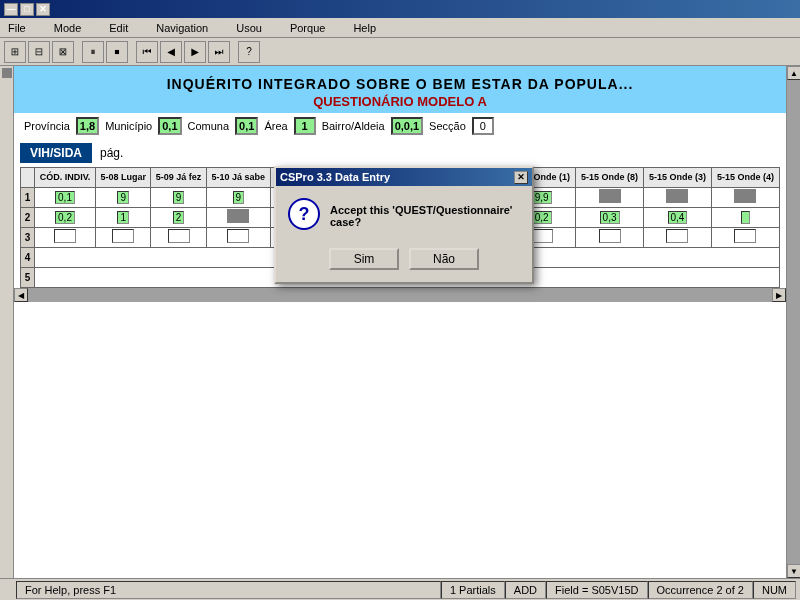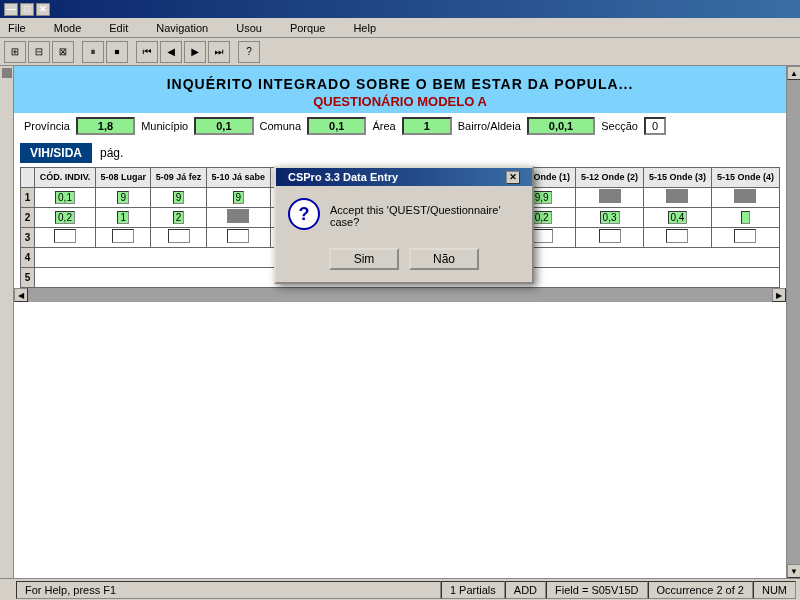--- a/index.html
+++ b/index.html
@@ -107,21 +107,21 @@
     }
     .field-label { color: black; white-space: nowrap; }
     .field-box {
       border: 2px inset #888;
       background: #90EE90;
       min-width: 22px;
       height: 18px;
       display: flex; align-items: center; justify-content: center;
       font-size: 11px;
       font-weight: bold;
-      padding: 0 20px;
+      padding: 0 2px;
     }
     .field-box-white {
       border: 2px inset #888;
       background: white;
       min-width: 22px;
       height: 18px;
       display: flex; align-items: center; justify-content: center;
       font-size: 11px;
       padding: 0 2px;
     }
@@ -232,21 +232,21 @@
       width: 260px;
       box-shadow: 3px 3px 8px rgba(0,0,0,0.5);
     }
     .dialog-title-bar {
       background: linear-gradient(to right, #0a246a, #3a6ea5);
       color: white;
       height: 18px;
       display: flex;
       align-items: center;
       justify-content: space-between;
-      padding: 0 12px;
+      padding: 0 4px;
       font-size: 11px;
       font-weight: bold;
     }
     .dialog-close-btn {
       width: 14px; height: 13px;
       background: #d4d0c8;
       border: 1px outset #888;
       font-size: 9px;
       display: flex; align-items: center; justify-content: center;
       cursor: pointer;
@@ -266,20 +266,21 @@
       color: #0000aa;
       font-size: 18px;
       font-weight: bold;
       display: flex; align-items: center; justify-content: center;
       flex-shrink: 0;
     }
     .dialog-message {
       font-size: 11px;
       padding-top: 6px;
       color: black;
+      font-weight: bold;
     }
     .dialog-buttons {
       display: flex;
       justify-content: center;
       gap: 10px;
       padding: 6px 12px 12px;
     }
     .dialog-btn {
       width: 70px; height: 22px;
       background: #d4d0c8;
@@ -384,21 +385,21 @@
             <th></th>
             <th>CÓD. INDIV.</th>
             <th>5-08 Lugar</th>
             <th>5-09 Já fez</th>
             <th>5-10 Já sabe</th>
             <th>Par-ceiros</th>
             <th>5-12 Usou</th>
             <th>Porque não</th>
             <th>Circun-sisado</th>
             <th>5-15 Onde (1)</th>
-            <th>5-12 Onde (2)</th>
+            <th>5-15 Onde (8)</th>
             <th>5-15 Onde (3)</th>
             <th>5-15 Onde (4)</th>
           </tr>
         </thead>
         <tbody>
 
           <tr>
             <td class="row-num">1</td>
             <td><span style="background:#90EE90;border:1px inset #888;padding:0 2px;font-size:10px;">0,1</span></td>
             <td><span style="background:#90EE90;border:1px inset #888;padding:0 2px;">9</span></td>

